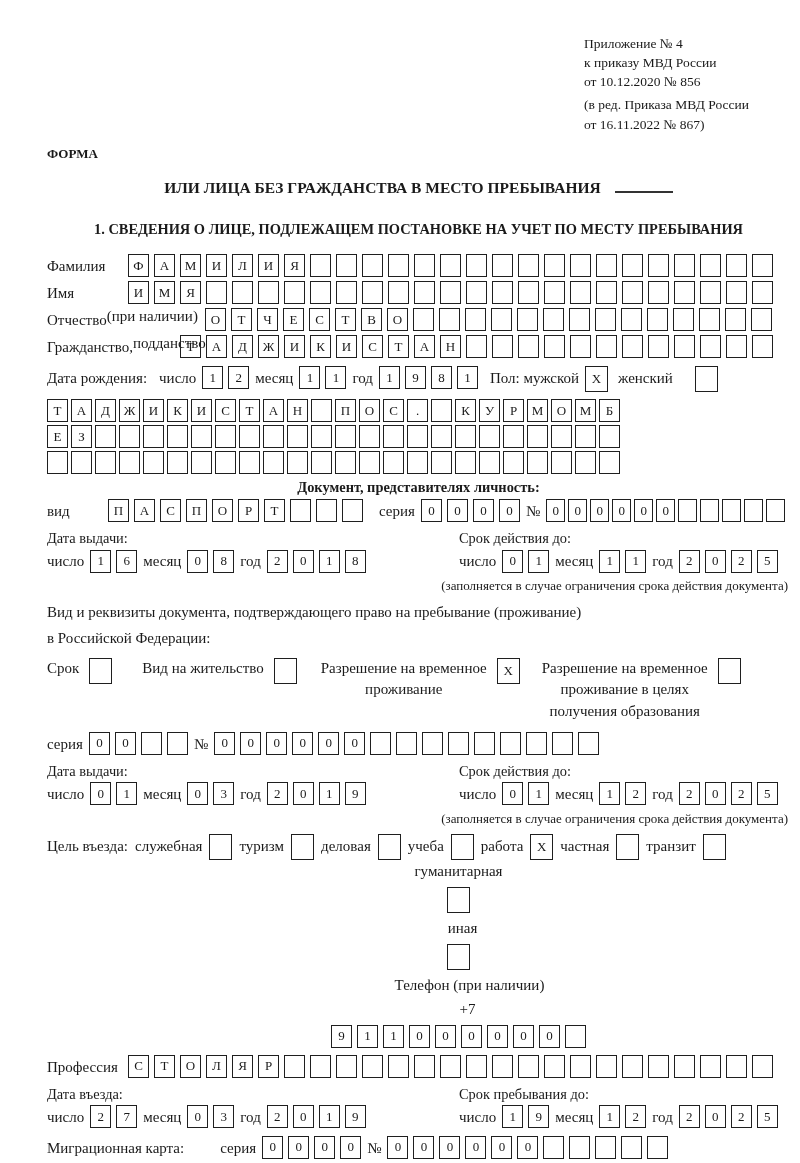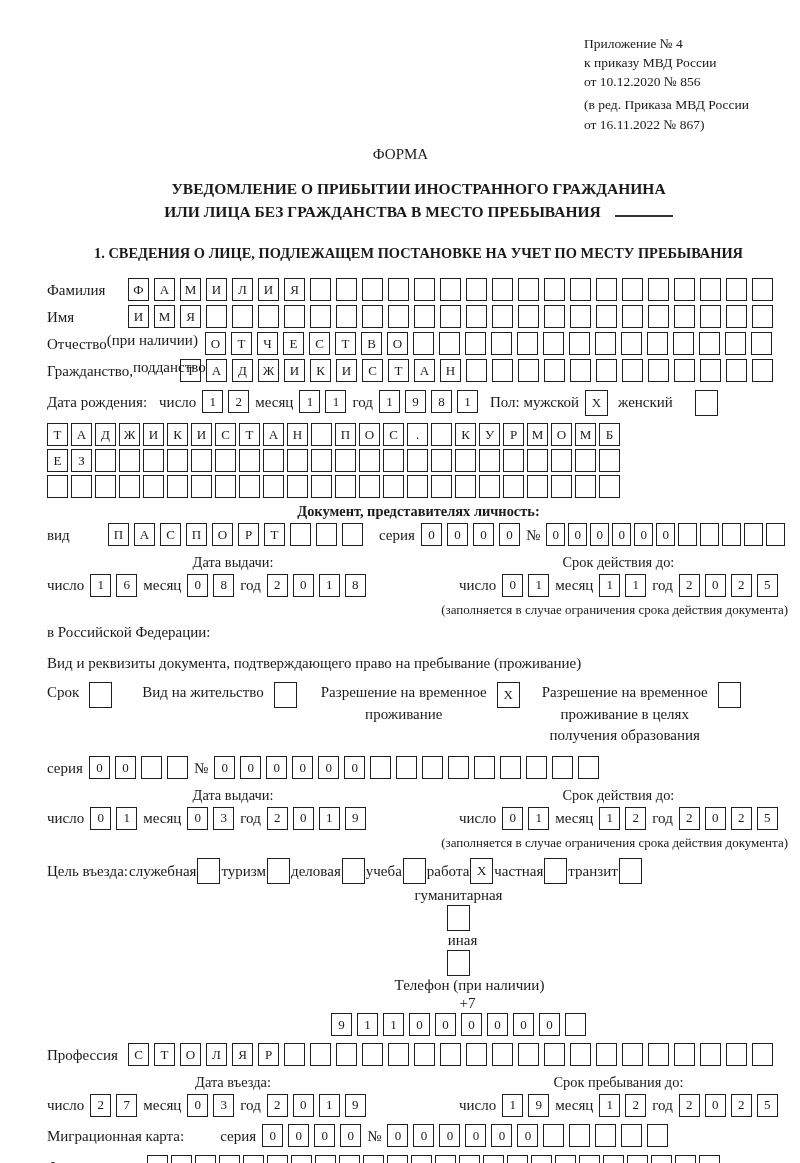--- a/index.html
+++ b/index.html
@@ -4,21 +4,21 @@
 <style>
   * { margin:0; padding:0; box-sizing:border-box; }
   body { background:#ffffff; }
   .page {
     width:800px; min-height:1163px; background:#ffffff;
     font-family:"Liberation Serif","DejaVu Serif",serif;
     color:#1a1a1a; padding:34px 10px 16px 47px; position:relative;
   }
   .annex { width:180px; margin-left:auto; margin-right:26px; font-size:13.5px; line-height:1.42; }
   .annex .grp2 { margin-top:4px; }
-  .form-marker { text-align:center; margin:12px 36px 0 0; font-weight:normal; font-size:15px; }
+  .form-marker { text-align:left; margin:12px 36px 0 0; font-weight:bold; font-size:13px; }
   .doc-title { text-align:center; font-weight:bold; font-size:15.5px; line-height:1.5; margin-top:14px; }
   .blank-line { display:inline-block; width:58px; border-bottom:2px solid #333; height:14px; margin-left:14px; }
   .sec-heading { text-align:center; font-weight:bold; font-size:14.4px; margin-top:22px; }
   .rows { margin-top:16px; display:flex; flex-direction:column; gap:3px; }
   .frow { display:flex; align-items:flex-start; }
   .lbl { font-size:15px; line-height:24px; }
   .sub { font-size:15px; line-height:17px; }
   .lblcol { display:flex; flex-direction:row; flex-shrink:0; }
   .w81 { width:81px; } .w158 { width:158px; } .w133 { width:133px; } .w61 { width:61px; } .w100 { width:100px; }
   .cells { display:inline-flex; gap:5px; }
@@ -28,47 +28,46 @@
     font-size:13px; font-family:"Liberation Serif","DejaVu Serif",serif;
   }
   .g3 { gap:3px; }
   .cells-sm { gap:3px; } .cells-sm .cell { width:19px; }
   .chk .cell { width:23px; height:26px; }
   .stack { display:flex; flex-direction:column; gap:3px; }
   .center-head { text-align:center; font-weight:bold; font-size:14.4px; margin-top:2px; }
   .inline-lbl { font-size:15px; line-height:24px; margin:0 6px; white-space:nowrap; }
   .date-pair { display:flex; margin-top:4px; }
   .dgroup { display:flex; flex-direction:column; }
-  .dg-head { text-align:center; font-size:14.4px; margin-bottom:2px; }
+  .dg-head { text-align:left; font-size:14.4px; margin-bottom:2px; }
   .dg-row { display:flex; align-items:center; }
   .note { text-align:right; font-size:13px; margin-top:2px; margin-right:2px; }
   .plain { font-size:15px; line-height:1.55; }
   .opt { display:flex; align-items:flex-start; gap:10px; }
   .opt-lines { font-size:15px; line-height:1.45; text-align:center; }
   .opts-row { display:flex; align-items:flex-start; gap:14px; margin-top:4px; }
-  .purpose-row { display:flex; align-items:center; gap:1px; font-size:15px; }
+  .purpose-row { display:flex; align-items:center; gap:7px; font-size:15px; }
   .mt4 { margin-top:4px; } .mt6 { margin-top:6px; }
 </style>
 </head>
 <body>
 
 <div class="page">
 
   <div class="annex">
     <div>Приложение № 4</div>
     <div>к приказу МВД России</div>
     <div>от 10.12.2020 № 856</div>
     <div class="grp2">(в ред. Приказа МВД России</div>
     <div>от 16.11.2022 № 867)</div>
   </div>
 
   <div class="form-marker">ФОРМА</div>
 
   <div class="doc-title">
-    <div>УВЕДОМЛЕНИЕ О ПРИБЫТИИ ИНОСТРАННОГО ГРАЖДАНИНА</div>
     <div><span>ИЛИ ЛИЦА БЕЗ ГРАЖДАНСТВА В МЕСТО ПРЕБЫВАНИЯ</span><span class="blank-line"></span></div>
   </div>
 
   <div class="sec-heading">1. СВЕДЕНИЯ О ЛИЦЕ, ПОДЛЕЖАЩЕМ ПОСТАНОВКЕ НА УЧЕТ ПО МЕСТУ ПРЕБЫВАНИЯ</div>
 
   <div class="rows">
 
     <div class="frow">
       <div class="lbl w81">Фамилия</div>
       <div class="cells">
@@ -386,22 +385,22 @@
               <span class="cell">2</span>
               <span class="cell">0</span>
               <span class="cell">2</span>
               <span class="cell">5</span>
             </div>
         </div>
       </div>
     </div>
     <div class="note">(заполняется в случае ограничения срока действия документа)</div>
 
+    <div class="plain mt4">Вид и реквизиты документа, подтверждающего право на пребывание (проживание)</div>
     <div class="plain">в Российской Федерации:</div>
-    <div class="plain mt4">Вид и реквизиты документа, подтверждающего право на пребывание (проживание)</div>
 
     <div class="opts-row">
       <div class="opt">
         <div class="opt-lines">Срок</div>
         <div class="cells chk">
             <span class="cell"></span>
           </div>
       </div>
       <div class="opt" style="margin-left:16px;">
         <div class="opt-lines">Вид на жительство</div>

